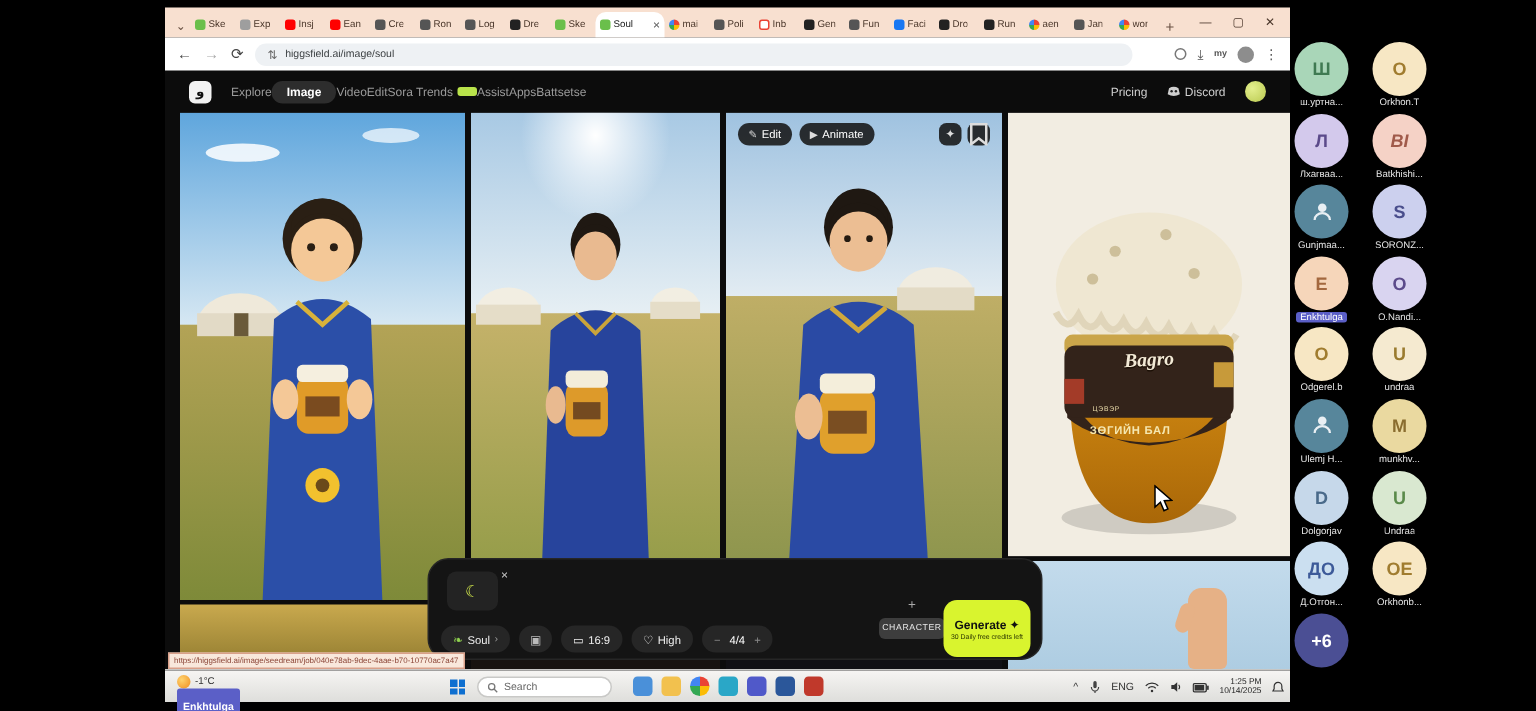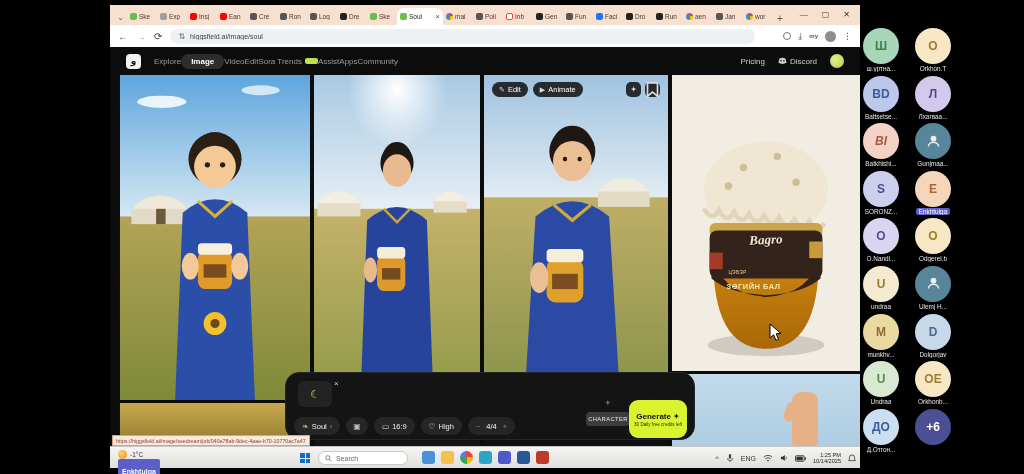--- a/index.html
+++ b/index.html
@@ -299,21 +299,21 @@
           </div>
           <div class="nav-item">
             <span class="nav-label">Assist</span>
 
           </div>
           <div class="nav-item">
             <span class="nav-label">Apps</span>
 
           </div>
           <div class="nav-item">
-            <span class="nav-label">Community</span>
+            <span class="nav-label">Battsetse</span>
 
           </div>
         </div>
       <div class="nav-right">
         <span class="pricing">Pricing</span>
         <span class="discord">
           <svg width="9" height="8" viewBox="0 0 10 8">
               <path d="M1.5,1.5 Q5,-0.5 8.5,1.5 L9.5,6 Q5,8.5 0.5,6 Z" fill="#cfcfcf"></path>
               <circle cx="3.4" cy="3.8" r="0.9" fill="#222"></circle>
               <circle cx="6.6" cy="3.8" r="0.9" fill="#222"></circle>
@@ -606,27 +606,20 @@
         <div class="p-name">ш.уртна...</div>
       </div>
       <div class="participant">
         <div class="avatar" style="background: rgb(247, 231, 196);">
           <span class="initials" style="color: rgb(160, 124, 47);">O</span>
 
         </div>
         <div class="p-name">Orkhon.T</div>
       </div>
       <div class="participant">
-        <div class="avatar" style="background: rgb(188, 200, 234);">
-          <span class="initials" style="color: rgb(61, 90, 153);">BD</span>
-
-        </div>
-        <div class="p-name">Battsetse...</div>
-      </div>
-      <div class="participant">
         <div class="avatar" style="background: rgb(211, 201, 236);">
           <span class="initials" style="color: rgb(91, 74, 138);">Л</span>
 
         </div>
         <div class="p-name">Лхагваа...</div>
       </div>
       <div class="participant">
         <div class="avatar" style="background: rgb(245, 210, 198);">
           <span class="initials" style="color: rgb(160, 90, 74); font-style: italic;">BI</span>
 
@@ -703,34 +696,34 @@
         <div class="p-name">Dolgorjav</div>
       </div>
       <div class="participant">
         <div class="avatar" style="background: rgb(217, 232, 208);">
           <span class="initials" style="color: rgb(90, 138, 74);">U</span>
 
         </div>
         <div class="p-name">Undraa</div>
       </div>
       <div class="participant">
+        <div class="avatar" style="background: rgb(203, 223, 240);">
+          <span class="initials" style="color: rgb(61, 90, 153);">ДО</span>
+
+        </div>
+        <div class="p-name">Д.Отгон...</div>
+      </div>
+      <div class="participant">
         <div class="avatar" style="background: rgb(247, 231, 196);">
           <span class="initials" style="color: rgb(160, 124, 47);">OE</span>
 
         </div>
         <div class="p-name">Orkhonb...</div>
       </div>
       <div class="participant">
-        <div class="avatar" style="background: rgb(203, 223, 240);">
-          <span class="initials" style="color: rgb(61, 90, 153);">ДО</span>
-
-        </div>
-        <div class="p-name">Д.Отгон...</div>
-      </div>
-      <div class="participant">
         <div class="avatar" style="background: rgb(75, 79, 148);">
           <span class="initials" style="color: rgb(255, 255, 255);">+6</span>
 
         </div>
 
       </div>
     </div>
 
 </div>
 

